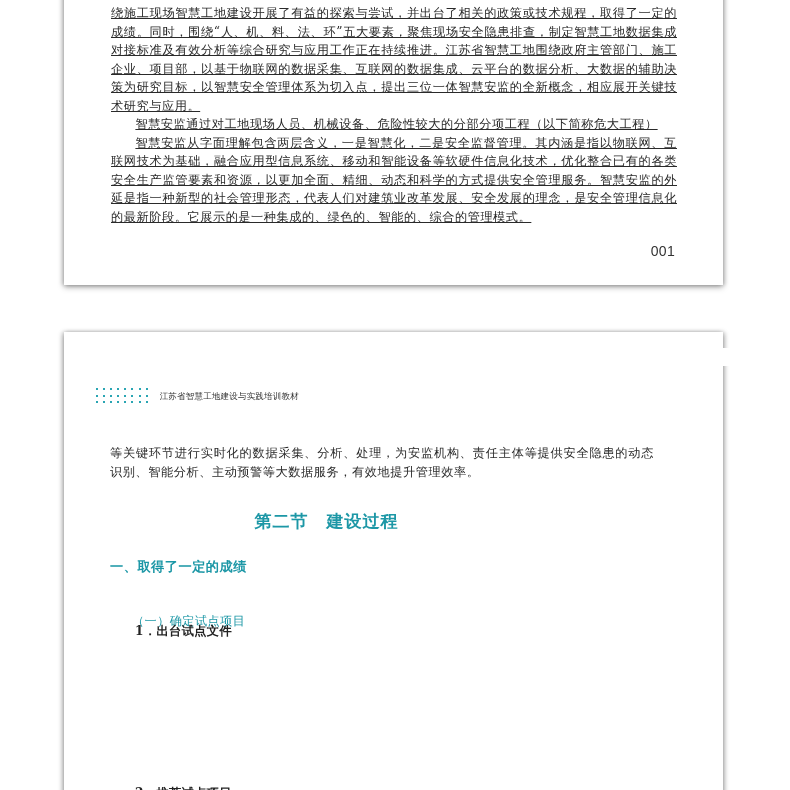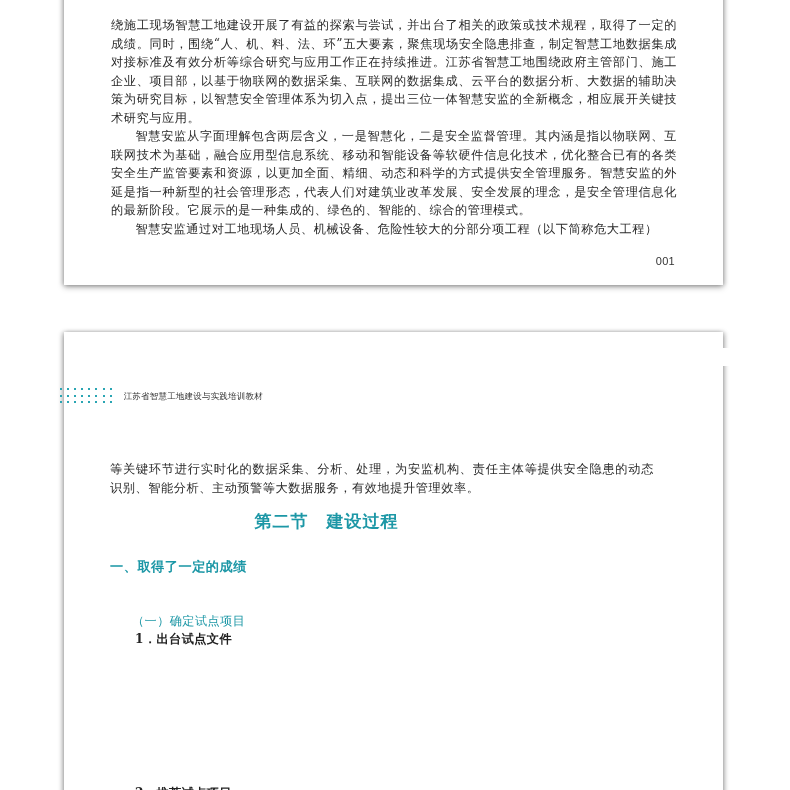--- a/index.html
+++ b/index.html
@@ -15,51 +15,51 @@
   }
   #page1 { top:-40px; height:325px; }
   #page2 { top:332px; height:500px; }
   .tab-notch {
     position:absolute; left:723px; top:348px; width:12px; height:18px; background:#fff;
   }
   .body-text p {
     margin:0; font-size:12.2px; line-height:18.5px; letter-spacing:0.55px; text-align:justify;
   }
   .indent { text-indent:2em; }
-  #page1 .body-text { position:absolute; left:47px; top:56px; width:566px; }
+  #page1 .body-text { position:absolute; left:47px; top:44px; width:566px;text-decoration:underline; }
   .page-num {
-    position:absolute; right:48px; top:295px; font-family:"Liberation Sans",sans-serif;
-    font-size:11px; color:#333; letter-spacing:0.3px;
+    position:absolute; right:48px; top:283px; font-family:"Liberation Sans",sans-serif;
+    font-size:14px; color:#333; letter-spacing:0.3px;
   }
-  .running-head { position:absolute; left:-4px; top:56px; display:flex; align-items:center; }
+  .running-head { position:absolute; left:-4px; top:56px; display:flex; align-items:center;padding-left:36px; }
   .dots {
     display:grid; grid-template-columns:repeat(8,4px); grid-auto-rows:4px; column-gap:3.1px; row-gap:2.6px;
   }
   .dots span { width:2px; height:2px; background:#2aa5b3; display:block; }
   .running-title { margin-left:10px; font-size:8.5px; color:#333; letter-spacing:0.2px; }
   #page2 .body-text { position:absolute; left:46px; width:544px; }
-  #p2-cont { top:128px; }
+  #p2-cont { top:112px; }
   .section-title {
     position:absolute; left:0; width:525px; top:178px; text-align:center;
     font-size:17px; font-weight:bold; color:#1c97a6; letter-spacing:1px;
   }
   .h1 { position:absolute; left:46px; top:226px; font-size:13.2px; font-weight:bold; color:#1c97a6; letter-spacing:0.5px; }
   .h2 { position:absolute; left:68px; top:265px; font-size:12.2px; color:#1c97a6; letter-spacing:0.4px;margin-top:16px; }
-  .h3 { position:absolute; left:71px; top:299px; font-size:12.2px; font-weight:bold; color:#222; letter-spacing:0.4px; }
+  .h3 { position:absolute; left:71px; top:291px; font-size:12.2px; font-weight:bold; color:#222; letter-spacing:0.4px; }
   #p2-body { top:300px; }
   .cut-line { position:absolute; left:71px; top:453px; font-size:12.2px; font-weight:bold; color:#222; letter-spacing:0.4px; }
 </style>
 </head>
 <body>
 
 <div class="page" id="page1">
   <div class="body-text">
     <p>绕施工现场智慧工地建设开展了有益的探索与尝试，并出台了相关的政策或技术规程，取得了一定的成绩。同时，围绕“人、机、料、法、环”五大要素，聚焦现场安全隐患排查，制定智慧工地数据集成对接标准及有效分析等综合研究与应用工作正在持续推进。江苏省智慧工地围绕政府主管部门、施工企业、项目部，以基于物联网的数据采集、互联网的数据集成、云平台的数据分析、大数据的辅助决策为研究目标，以智慧安全管理体系为切入点，提出三位一体智慧安监的全新概念，相应展开关键技术研究与应用。</p>
+    <p class="indent">智慧安监通过对工地现场人员、机械设备、危险性较大的分部分项工程（以下简称危大工程）</p>
     <p class="indent">智慧安监从字面理解包含两层含义，一是智慧化，二是安全监督管理。其内涵是指以物联网、互联网技术为基础，融合应用型信息系统、移动和智能设备等软硬件信息化技术，优化整合已有的各类安全生产监管要素和资源，以更加全面、精细、动态和科学的方式提供安全管理服务。智慧安监的外延是指一种新型的社会管理形态，代表人们对建筑业改革发展、安全发展的理念，是安全管理信息化的最新阶段。它展示的是一种集成的、绿色的、智能的、综合的管理模式。</p>
-    <p class="indent">智慧安监通过对工地现场人员、机械设备、危险性较大的分部分项工程（以下简称危大工程）</p>
   </div>
   <div class="page-num">001</div>
 </div>
 
 <div class="page" id="page2">
   <div class="running-head">
     <div class="dots">
       <span></span>
         <span></span>
         <span></span>

